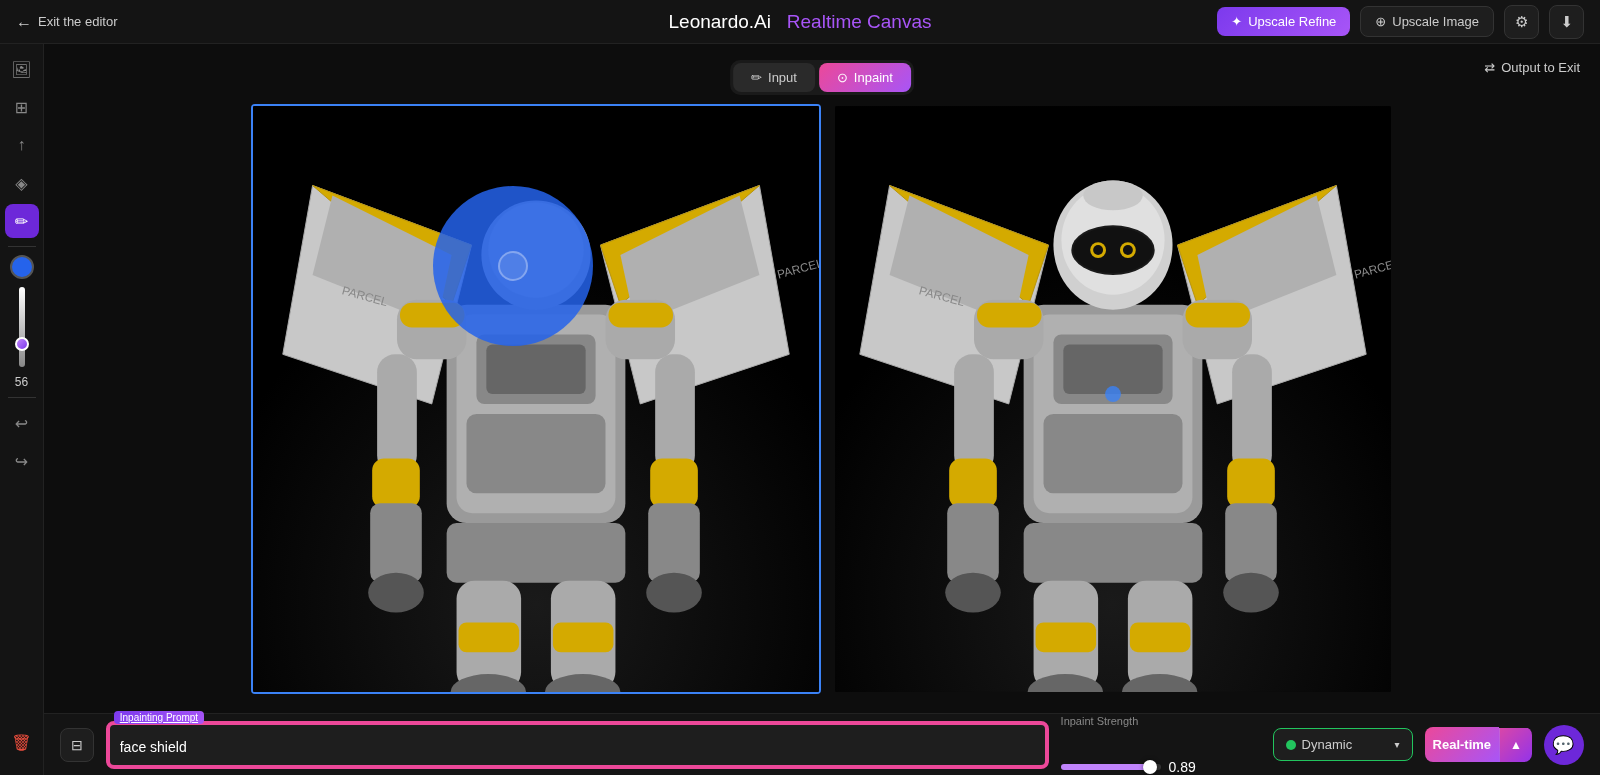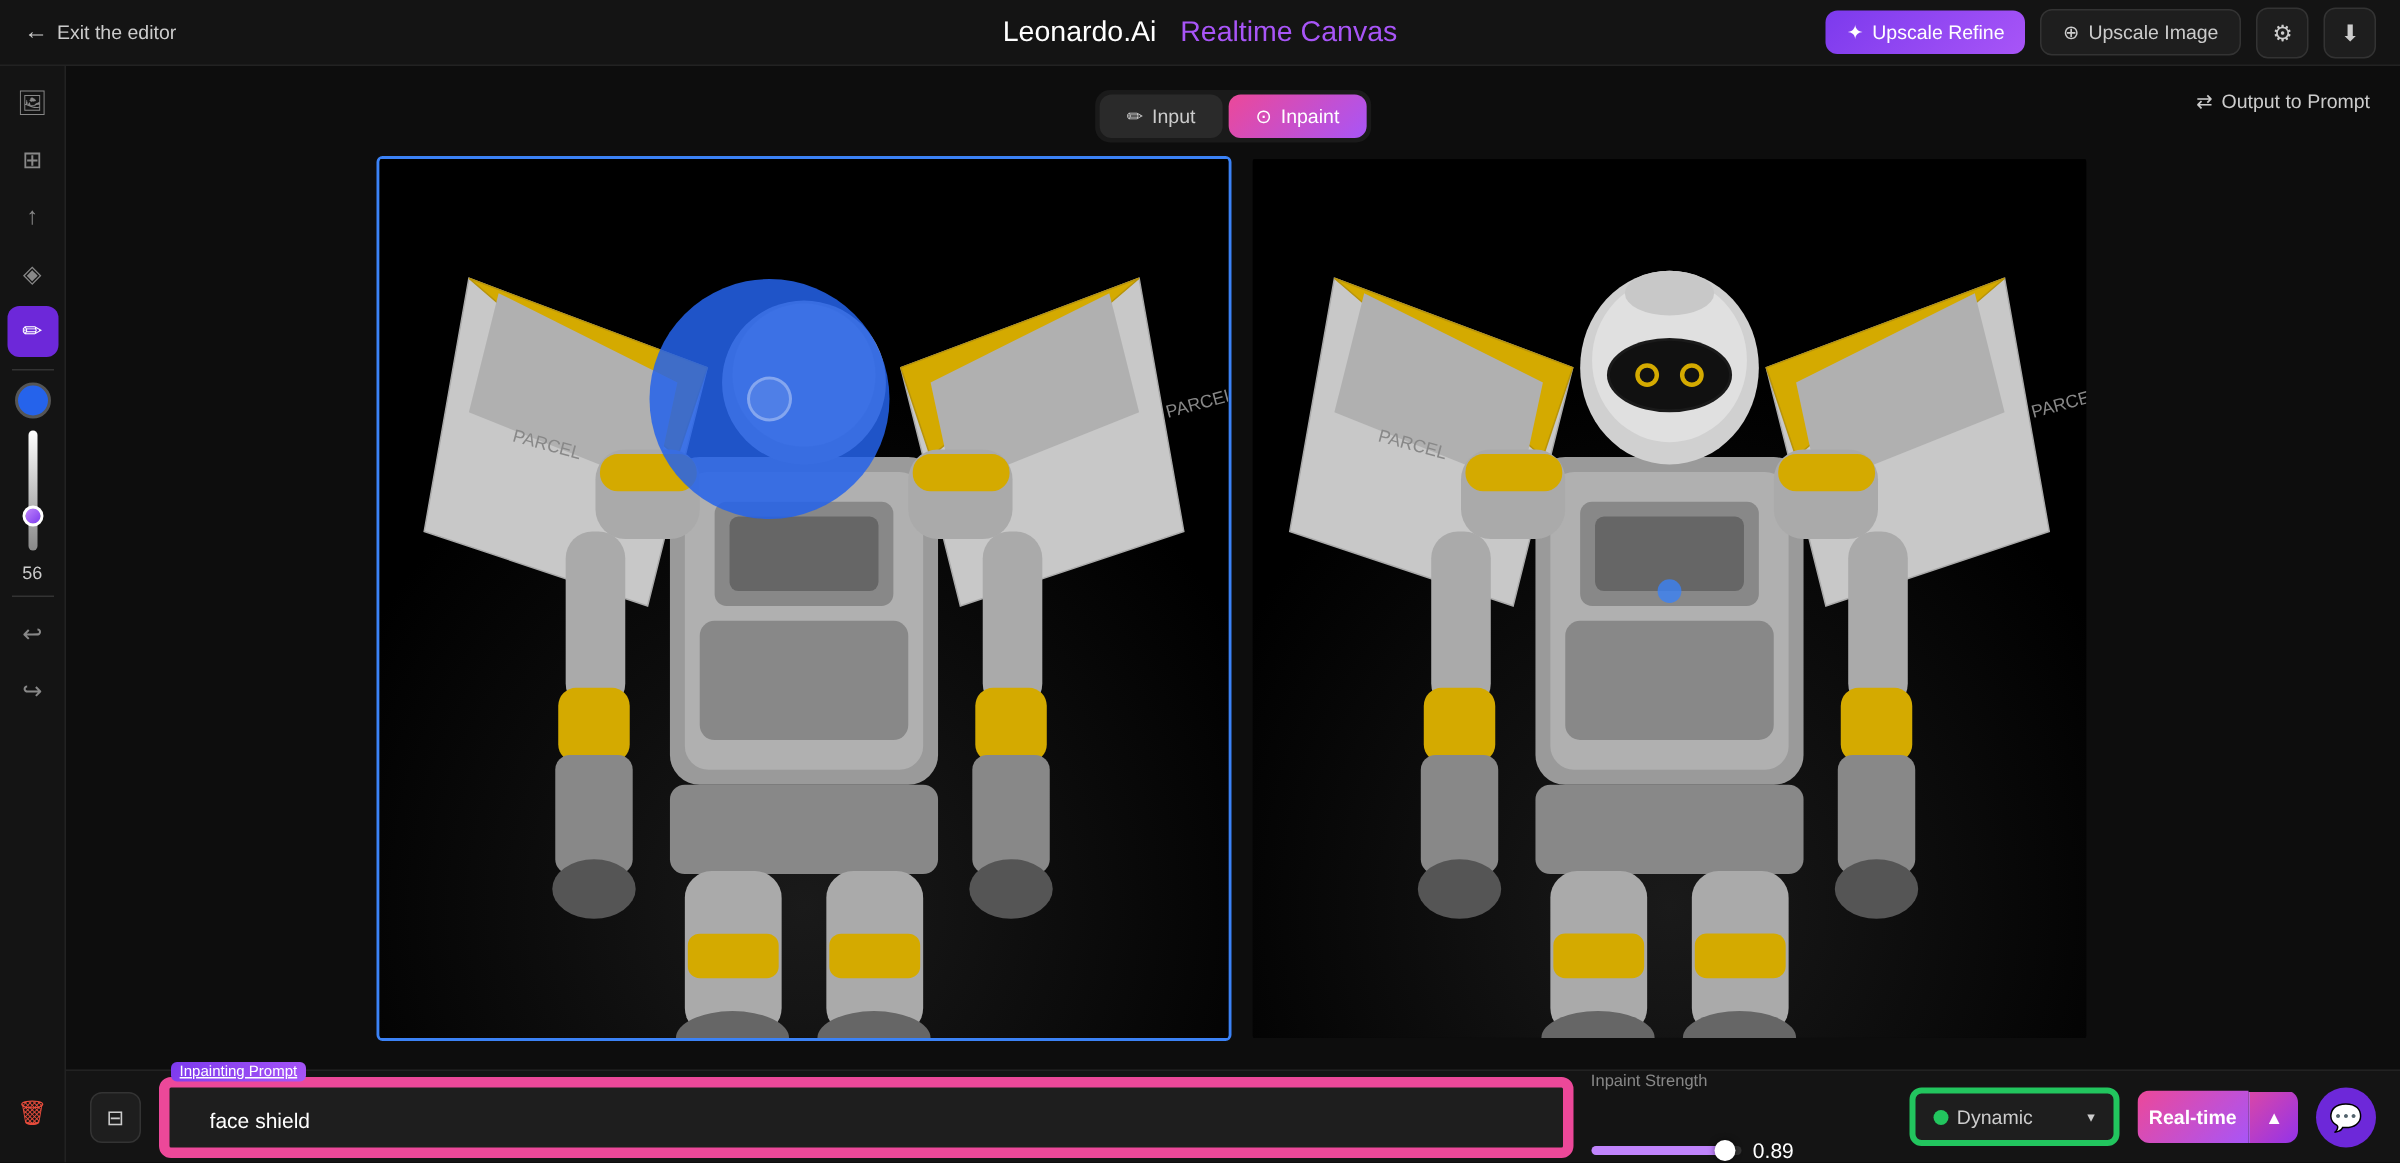--- a/index.html
+++ b/index.html
@@ -337,25 +337,25 @@
       background: linear-gradient(135deg, #7c3aed, #a855f7);
       color: #fff;
       font-size: 10px;
       padding: 1px 6px;
       border-radius: 4px;
       text-decoration: underline;
     }
     .prompt-input {
       width: 100%;
       background: #1e1e1e;
-      border: 7px solid #ec4899;
+      border: 4px solid #ec4899;
       border-radius: 8px;
       color: #fff;
       font-size: 14px;
-      padding: 10px 27px;
+      padding: 10px 10px;
       padding-top: 14px;
       outline: none;
     }
     .strength-section {
       display: flex;
       flex-direction: column;
       gap: 4px;
       min-width: 200px;
     }
     .strength-label {
@@ -389,21 +389,21 @@
     .strength-value {
       color: #fff;
       font-size: 14px;
       font-weight: 500;
     }
     .dynamic-select {
       display: flex;
       align-items: center;
       gap: 6px;
       background: #1e1e1e;
-      border: 4px solid #22c55e;
+      border: 1px solid #22c55e;
       border-radius: 8px;
       padding: 8px 12px;
       color: #ccc;
       font-size: 13px;
       cursor: pointer;
       min-width: 140px;
     }
     .dynamic-dot {
       width: 10px;
       height: 10px;
@@ -541,21 +541,21 @@
         <span>Input</span>
       </button>
       <button class="mode-btn inpaint">
         <span>⊙</span>
         <span>Inpaint</span>
       </button>
     </div>
 
     <button class="output-to-input">
       <span>⇄</span>
-      <span>Output to Prompt</span>
+      <span>Output to Exit</span>
     </button>
 
     <div class="images-container">
 
       <div class="canvas-panel">
         <div class="robot-bg robot-input">
           
           <svg viewBox="0 0 570 590" xmlns="http://www.w3.org/2000/svg" class="robot-svg">
 
             <rect width="570" height="590" fill="#050505"></rect>

